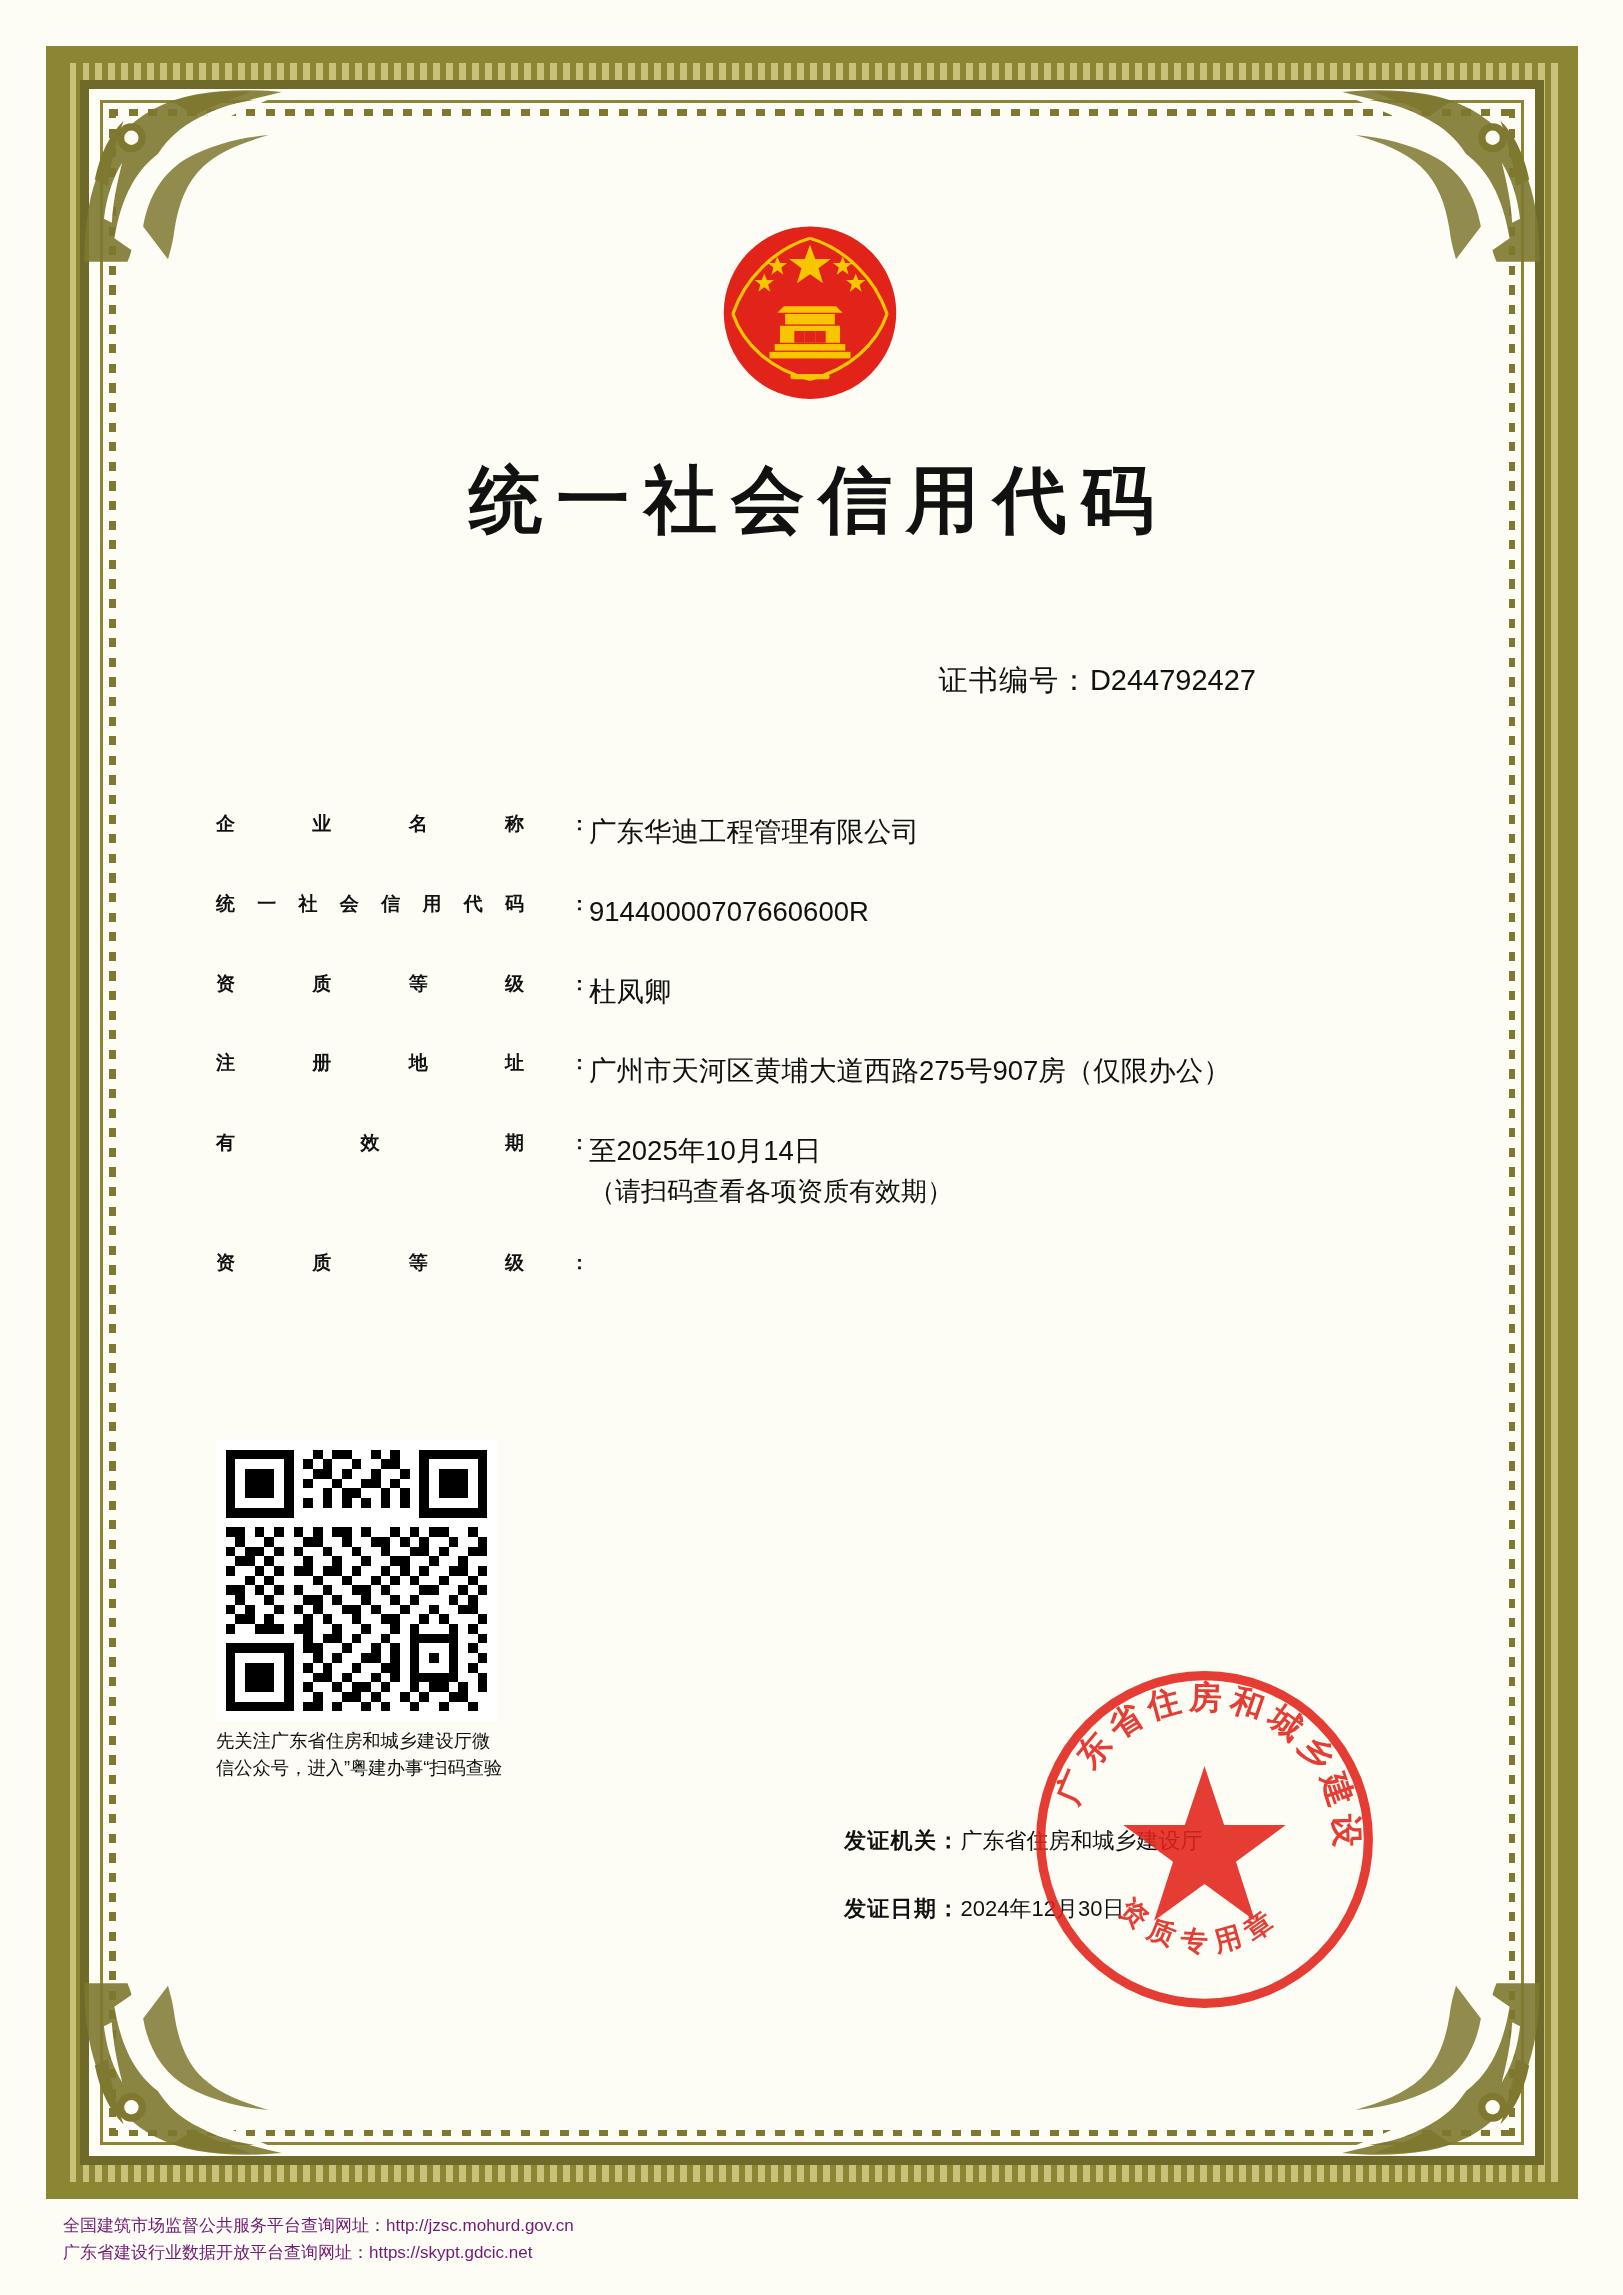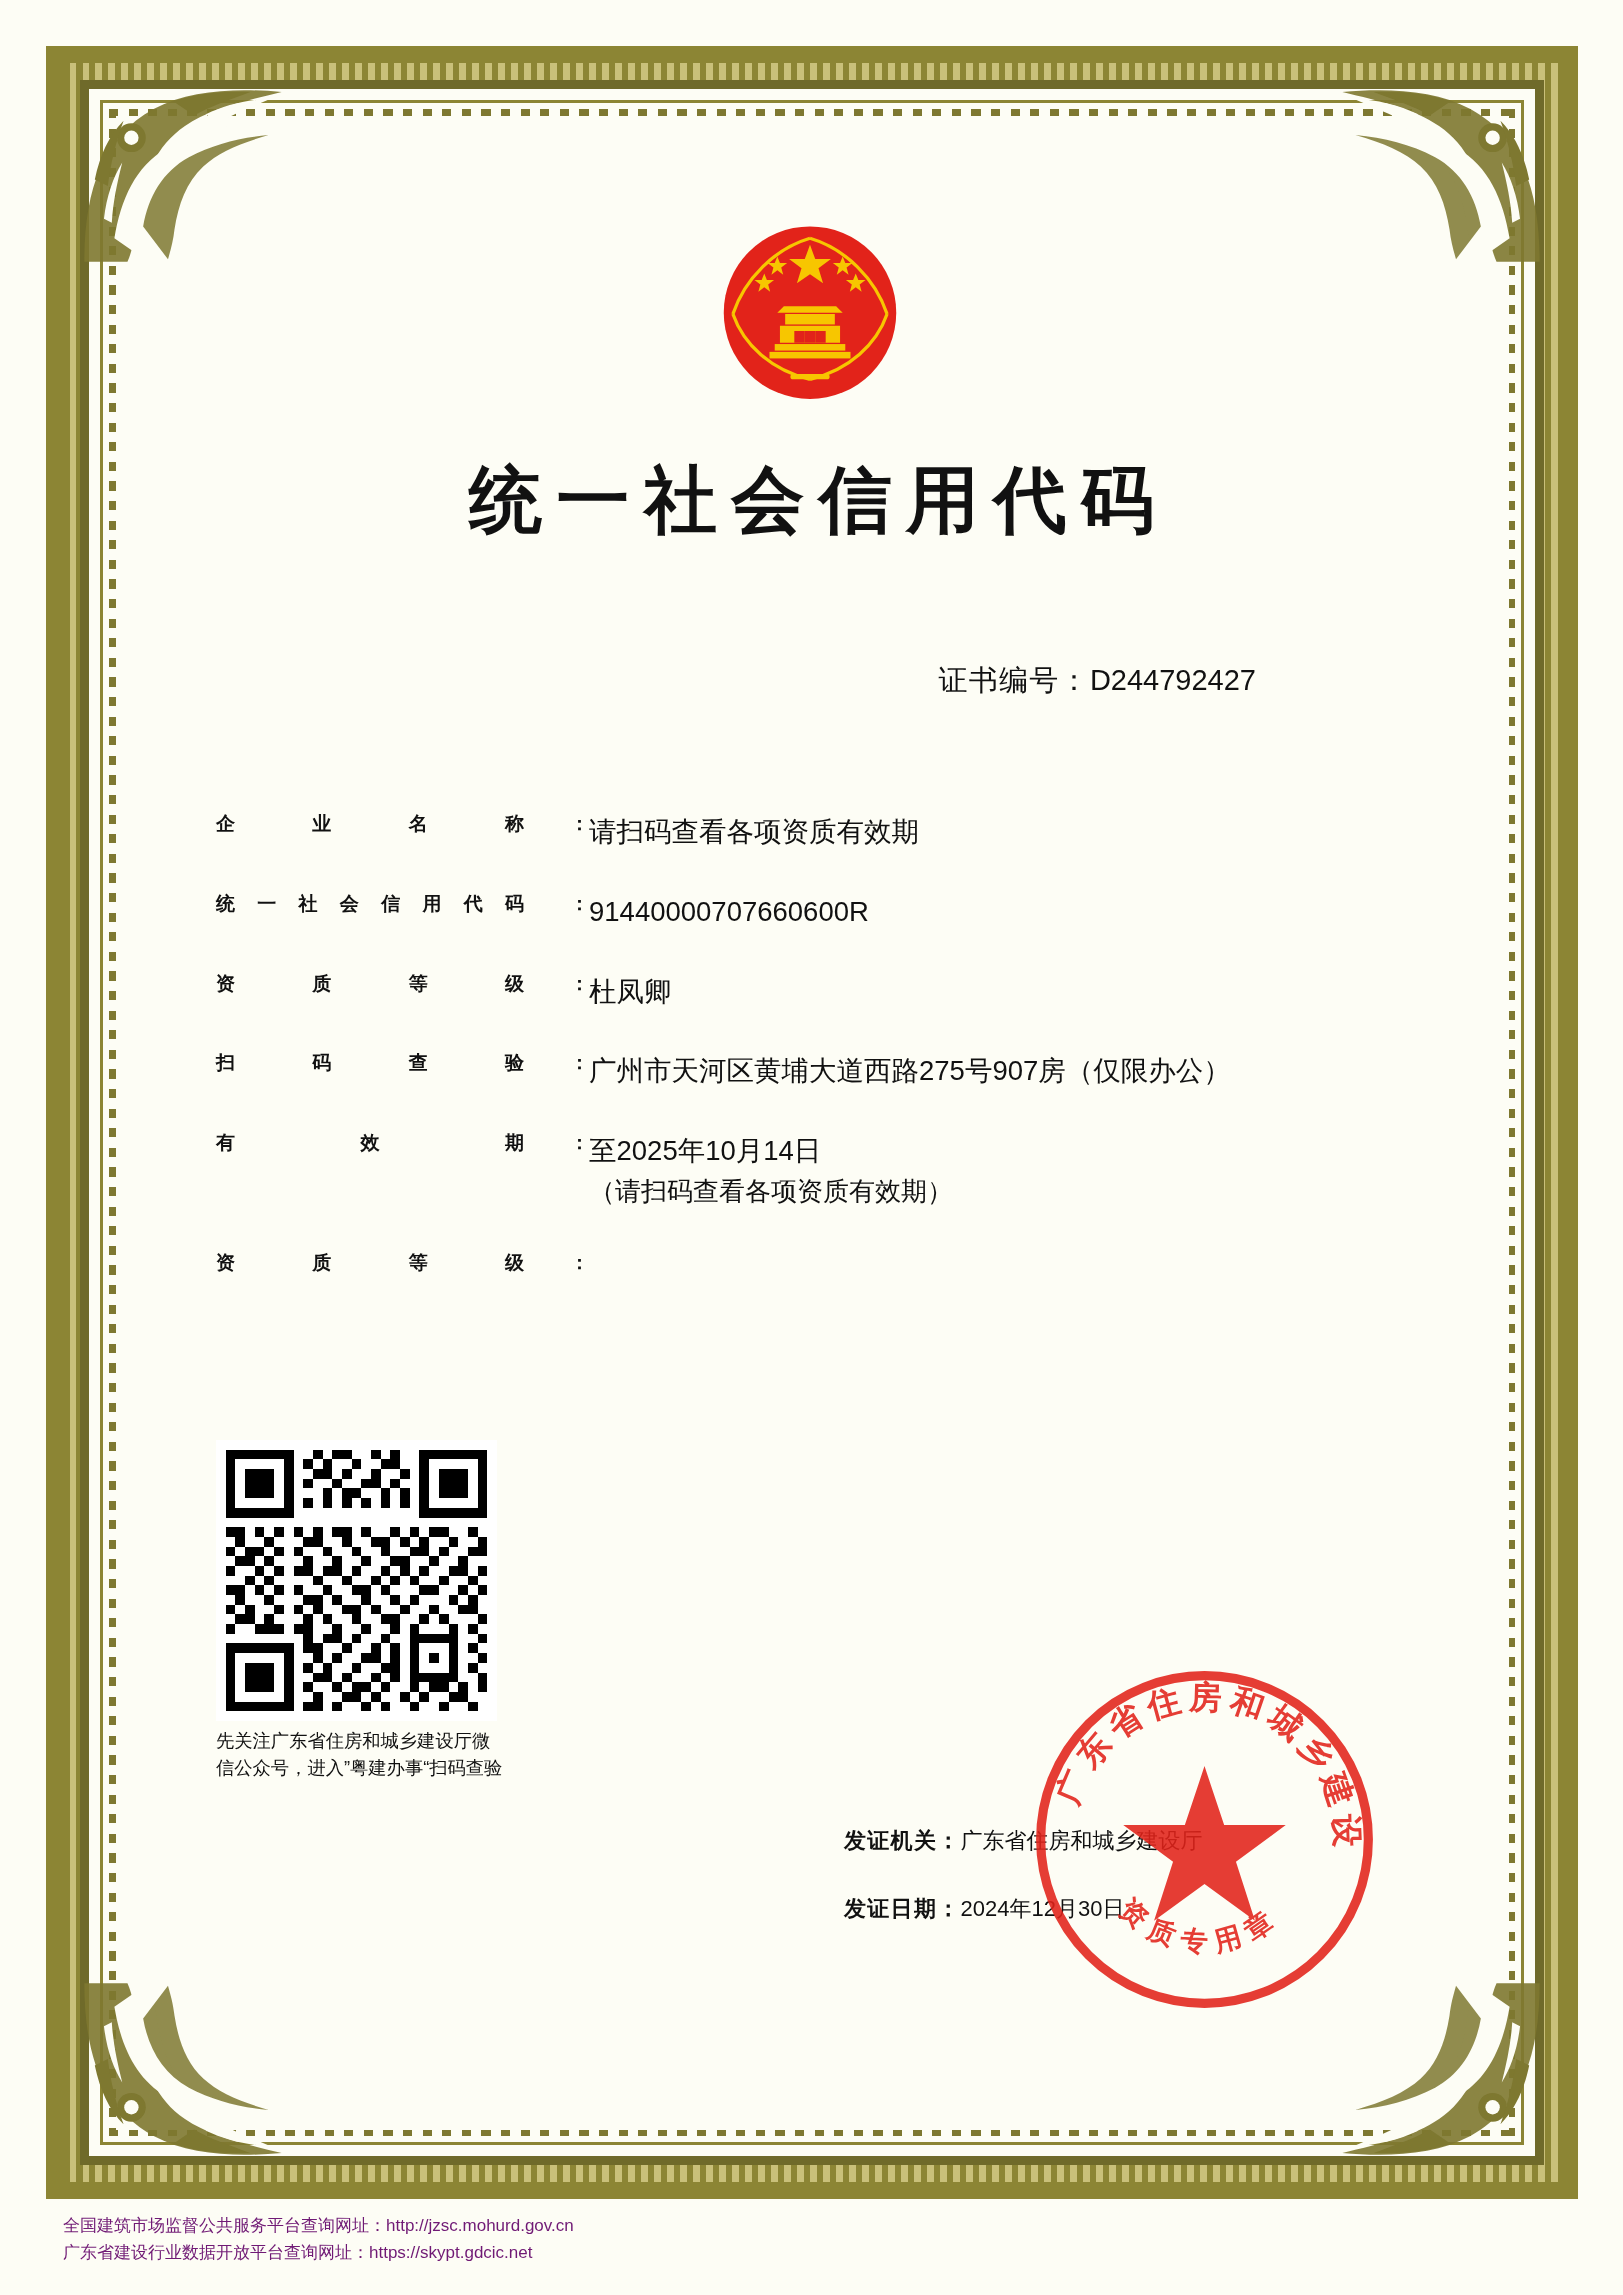--- a/index.html
+++ b/index.html
@@ -458,40 +458,40 @@
   <div class="cert-no">
     <span class="lbl">证书编号：</span><span class="val">D244792427</span>
   </div>
 
   <div class="fields">
 
     <div class="row">
       <div class="label">
         <span class="lbl-spread">企业名称</span><span>：</span>
       </div>
-      <div class="value">请扫码查看各项资质有效期</div>
+      <div class="value">广东华迪工程管理有限公司</div>
     </div>
 
     <div class="row">
       <div class="label">
         <span class="lbl-full">统一社会信用代码</span><span>：</span>
       </div>
       <div class="value">91440000707660600R</div>
     </div>
 
     <div class="row">
       <div class="label">
         <span class="lbl-spread">资质等级</span><span>：</span>
       </div>
       <div class="value">杜凤卿</div>
     </div>
 
     <div class="row">
       <div class="label">
-        <span class="lbl-spread">扫码查验</span><span>：</span>
+        <span class="lbl-spread">注册地址</span><span>：</span>
       </div>
       <div class="value">广州市天河区黄埔大道西路275号907房（仅限办公）</div>
     </div>
 
     <div class="row">
       <div class="label">
         <span class="lbl-spread">有效期</span><span>：</span>
       </div>
       <div class="value">
         <span>至2025年10月14日</span>

